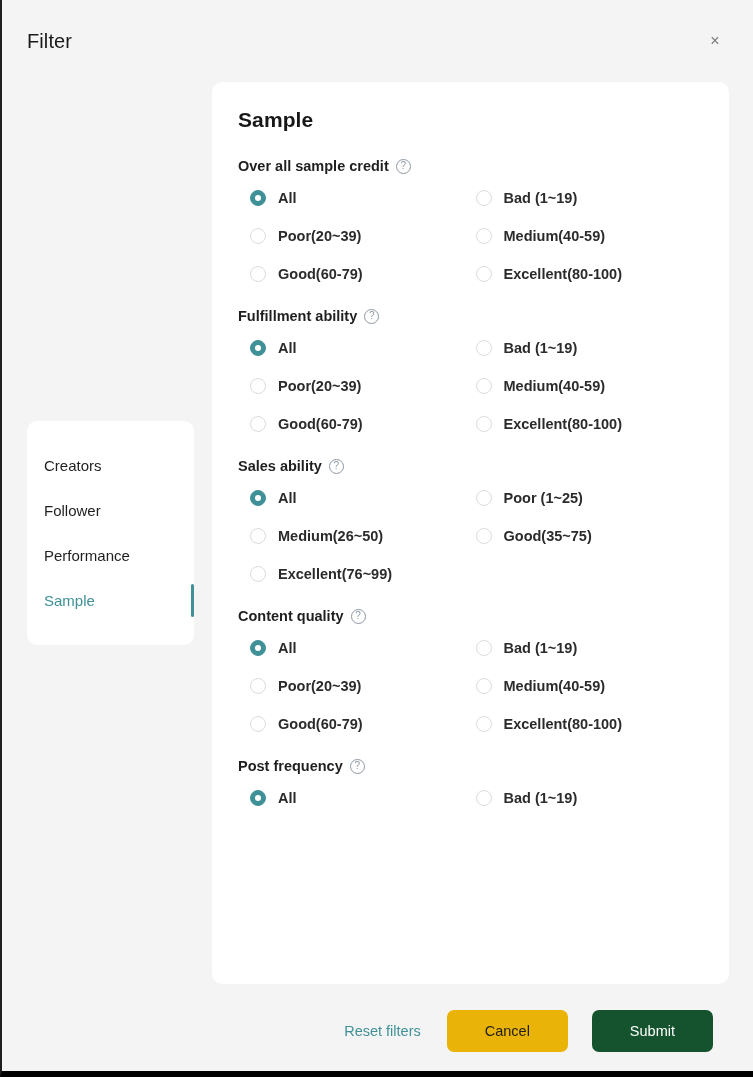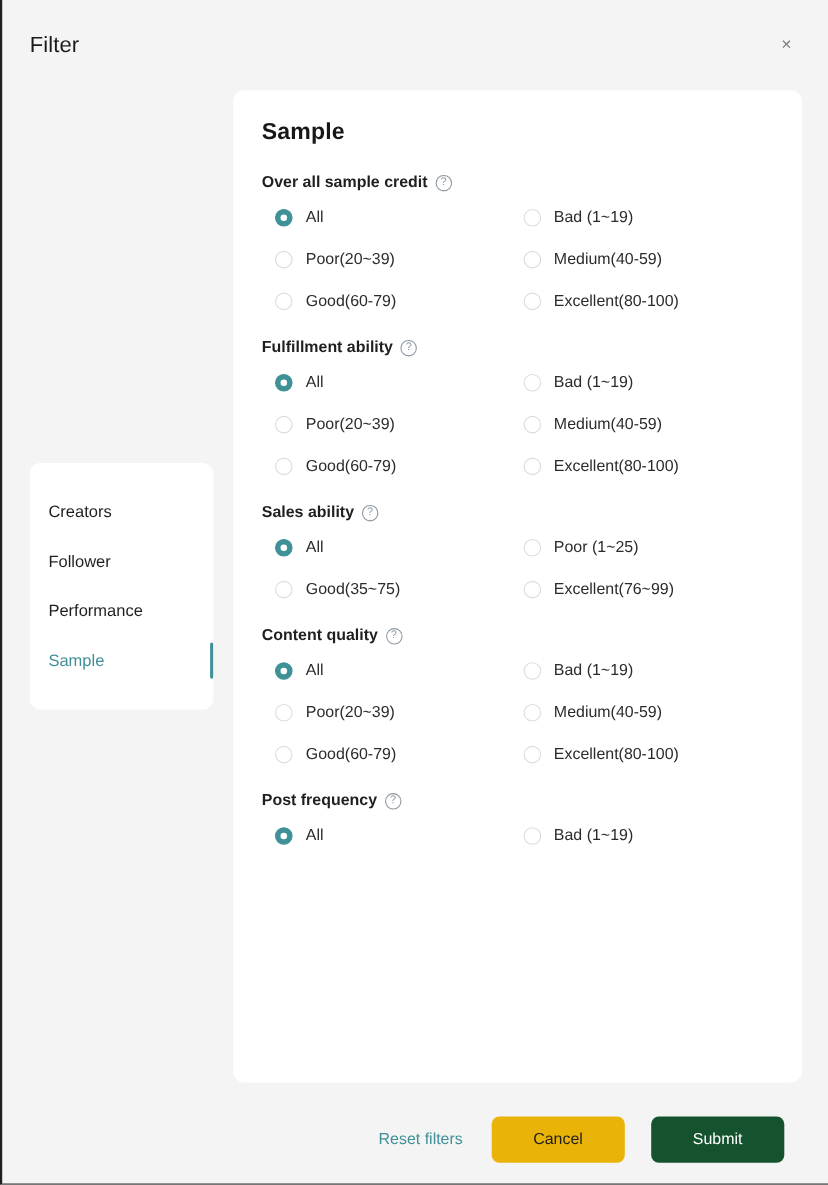--- a/index.html
+++ b/index.html
@@ -12,21 +12,21 @@
     font-family: "Liberation Sans", sans-serif;
     -webkit-font-smoothing: antialiased;
   }
 
   .modal {
     position: relative;
     width: 753px;
     height: 1077px;
     background: #f4f4f4;
     border-left: 2px solid #1f1f1f;
-    border-bottom: 1px solid #000000;
+    border-bottom: 6px solid #000000;
     overflow: hidden;
   }
 
   
   .modal-header {
     height: 82px;
     display: flex;
     align-items: center;
     justify-content: space-between;
     padding: 0 24px 0 25px;
@@ -141,20 +141,21 @@
     margin-bottom: 26px;
     padding-left: 12px;
   }
   .option {
     display: flex;
     align-items: center;
     gap: 12px;
     cursor: pointer;
     font-size: 14.5px;
     color: #2b2b2b;
+    font-weight: bold;
   }
   .radio {
     width: 16px;
     height: 16px;
     border-radius: 50%;
     flex: 0 0 auto;
     border: 1.5px solid #dcdcdc;
     background: #ffffff;
     position: relative;
   }
@@ -313,20 +314,24 @@
               <div class="option selected">
                 <span class="radio"></span>
                 <span class="option-label">All</span>
               </div>
               <div class="option">
                 <span class="radio"></span>
                 <span class="option-label">Poor (1~25)</span>
               </div>
               <div class="option">
                 <span class="radio"></span>
+                <span class="option-label">Medium(26~50)</span>
+              </div>
+              <div class="option">
+                <span class="radio"></span>
                 <span class="option-label">Good(35~75)</span>
               </div>
               <div class="option">
                 <span class="radio"></span>
                 <span class="option-label">Excellent(76~99)</span>
               </div>
             </div>
           </div>
           <div class="group">
             <div class="group-label">

